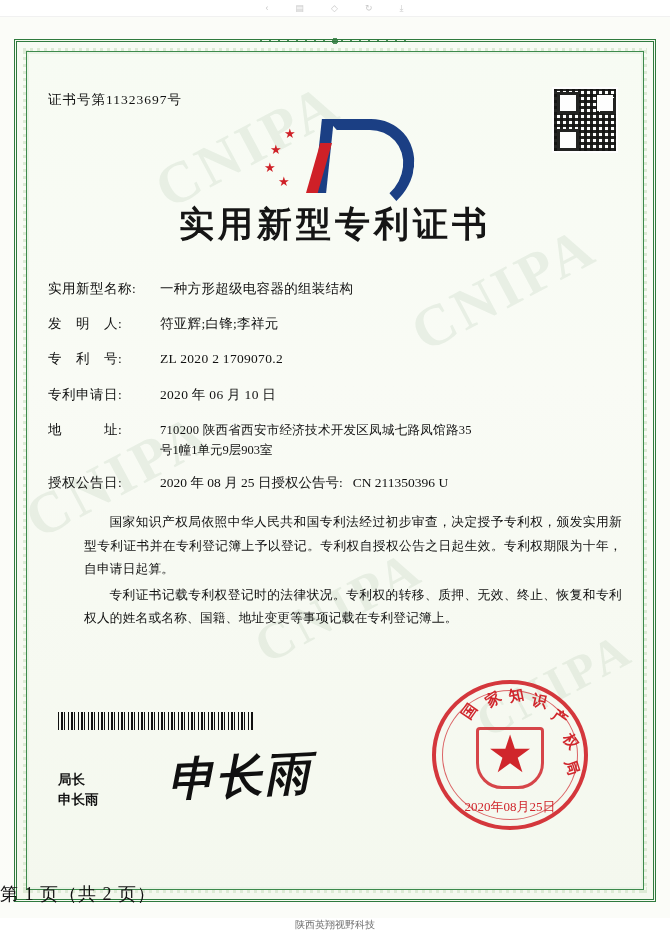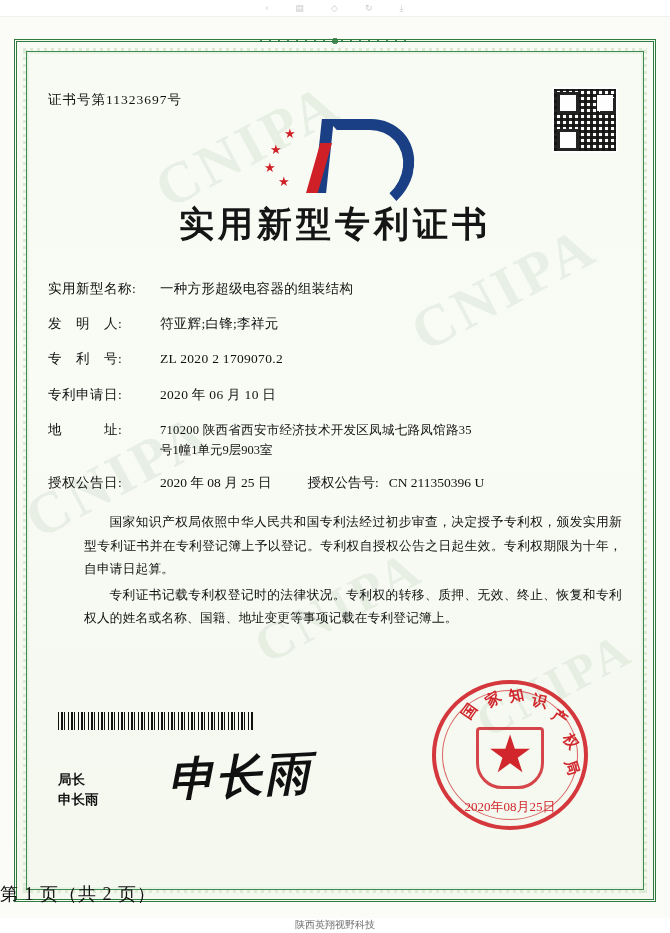--- a/index.html
+++ b/index.html
@@ -211,21 +211,20 @@
     letter-spacing: 0.3px;
   }
   .field-value.small { font-size: 12.5px; }
   .field-sub {
     margin-left: 112px;
     margin-top: -14px;
     margin-bottom: 19px;
     font-size: 12.5px;
   }
   .field-row.two-col .right-label {
-    margin-left: 36px;
     white-space: pre;
   }
 
   .paragraphs {
     margin-top: 6px;
     font-size: 12.7px;
     line-height: 1.85;
     text-align: justify;
     letter-spacing: 0.2px;
     margin-left: 36px;

